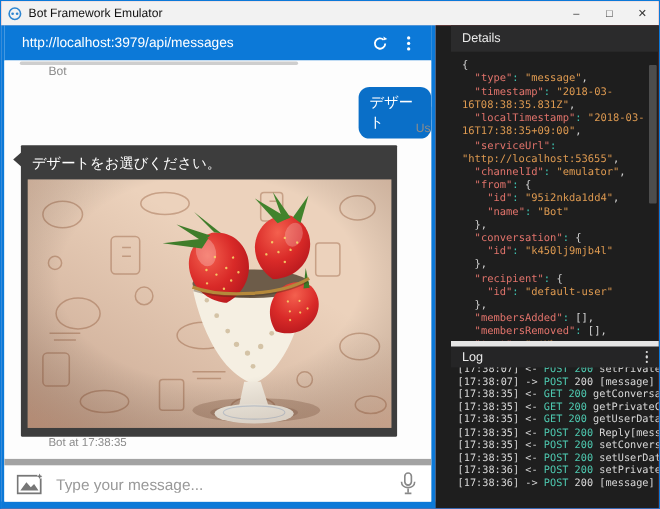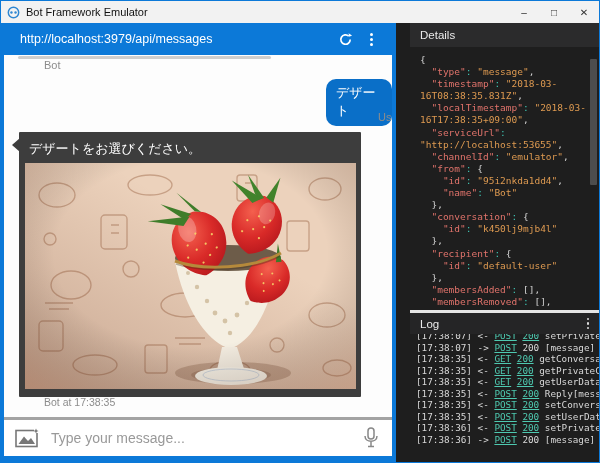--- a/index.html
+++ b/index.html
@@ -29,41 +29,41 @@
   .user-bubble{ position:absolute; top:24px; left:322px; background:#0a6fc8; color:#fff;
                 font-size:13px; padding:5px 10px 6px; border-radius:10px; }
   .user-bubble .tail{ position:absolute; right:-7px; top:50%; margin-top:-7px; width:0; height:0;
                 border-top:7px solid transparent; border-bottom:7px solid transparent; border-left:8px solid #0a6fc8; }
   .bot-card{ position:absolute; top:77px; left:15px; width:342px; background:#3d3d3d; border-radius:1px; }
   .bot-card .tail{ position:absolute; left:-7px; top:6px; width:0; height:0;
                 border-top:7px solid transparent; border-bottom:7px solid transparent; border-right:8px solid #3d3d3d; }
   .bot-card-text{ color:#fff; font-size:13px; padding:8px 10px 5px; }
   .bot-card-img{ margin:0 5px 8px 6px; display:block; }
   .bot-ts{ top:341px; left:15px; font-size:10.5px; }
-  .inputbar{ height:39px; background:#fff; border-top:3px solid #a3a3a3; display:flex; align-items:center; }
+  .inputbar{ height:39px; background:#fff; border-top:6px solid #a3a3a3; display:flex; align-items:center; }
   .img-btn{ margin:0 12px 0 11px; }
   .msg-input{ flex:1; border:none; outline:none; font-size:14px; color:#444;
               font-family:"Liberation Sans",sans-serif; background:transparent; }
   .msg-input::placeholder{ color:#999; }
   .mic-btn{ margin:0 13px; }
   
   .right{ flex:1; background:#1e1e1e; display:flex; flex-direction:column; overflow:hidden;padding-left:14px; }
   .panel-header{ height:24px; background:#2b2b2c; color:#eaeaea; font-size:11.5px;
                  display:flex; align-items:center; padding:0 10px; }
   .panel-header .ph-title{ flex:1; }
   .details-body{ height:263px; position:relative; overflow:hidden; padding:7px 0 0 10px; }
   .json-line{ white-space:pre; font-family:"DejaVu Sans Mono",monospace; font-size:9.5px; line-height:12.1px; }
   .tk-k{ color:#e0736b; } .tk-s{ color:#de9a51; } .tk-c{ color:#3ec1b0; } .tk-p{ color:#d4d4d4; }
   .vscroll{ position:absolute; top:12px; right:2px; width:7px; height:126px; background:#4d4d4d; border-radius:1px; }
-  .log-header{ border-top:3px solid #e5e5e5; background:#252526; }
+  .log-header{ border-top:5px solid #e5e5e5; background:#252526; }
   .log-body{ flex:1; overflow:hidden; padding:2px 0 0 6px; }
   .log-line{ white-space:pre; overflow:hidden; font-family:"DejaVu Sans Mono",monospace;
              font-size:9.3px; line-height:11.5px; color:#d8d8d8; }
   .log-line.clip{ margin-top:-6px; }
-  .log-link{ color:#4ec9b0; text-decoration:underline; }
+  .log-link{ color:#4ec9b0; }
   .kebab{ display:inline-flex; flex-direction:column; gap:2px; align-items:center; }
   .kebab i{ width:3px; height:3px; border-radius:50%; background:#fff; }
   .kebab.dark i{ background:#ddd; width:2.5px; height:2.5px; }
 </style>
 </head>
 <body>
 
 <div class="window">
 
   <div class="titlebar">

